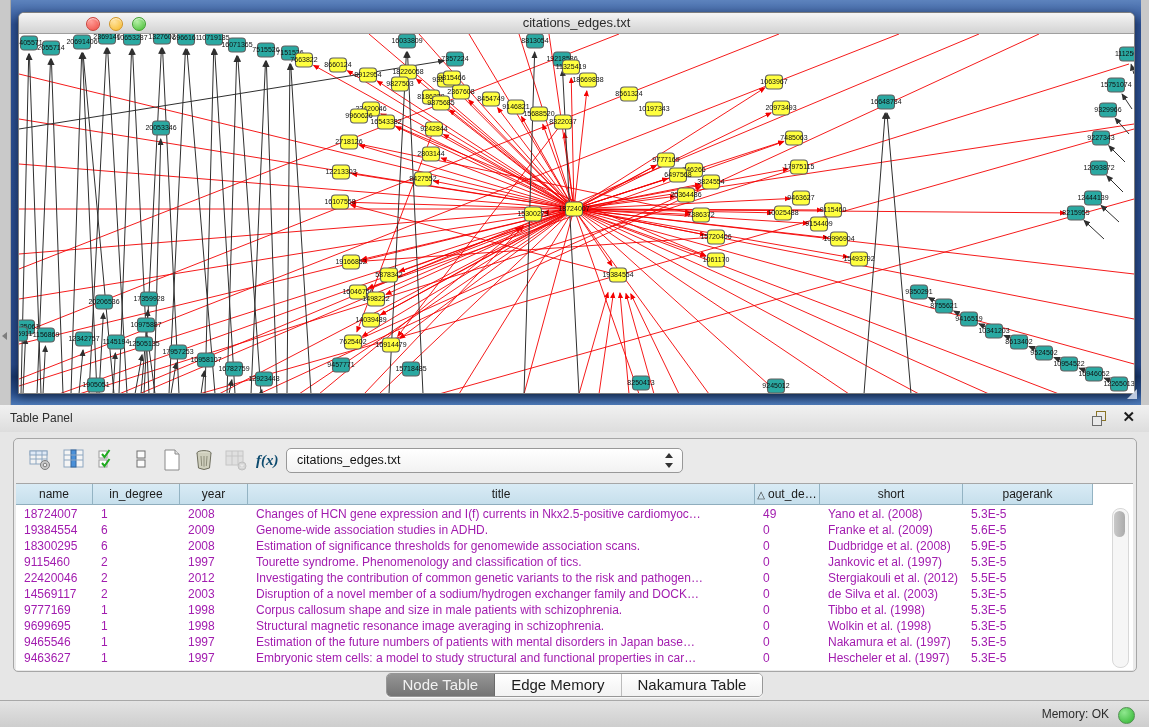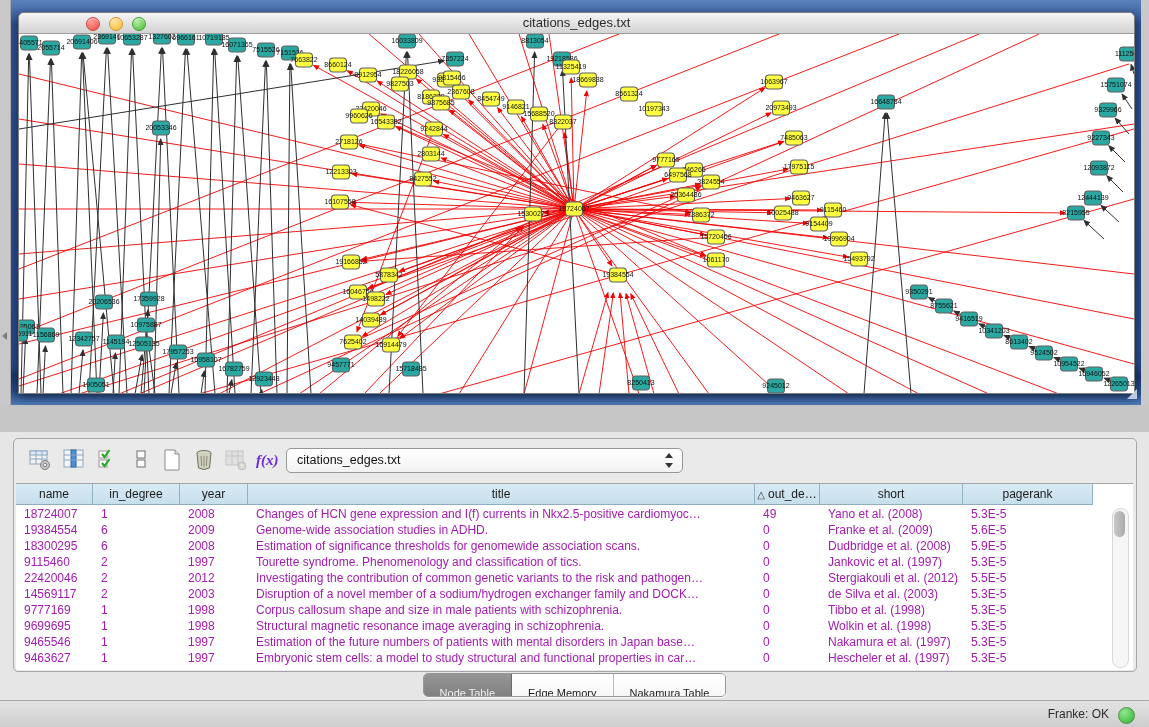--- a/index.html
+++ b/index.html
@@ -38,21 +38,21 @@
   #float-icon .sq-front{position:absolute;left:0;top:5px;width:8px;height:8px;border:1.5px solid #6b6b6b;background:#e9e9e9;}
   #close-icon{position:absolute;right:14px;top:3px;font-size:15px;font-weight:bold;color:#1c1c1c;cursor:pointer;}
 
   
   #panel-body{position:absolute;left:0;top:432px;width:1149px;height:268px;background:#e6e6e6;}
   #card{position:absolute;left:13px;top:6px;width:1122px;height:232px;background:#eaeaea;
     border:1px solid #a6a6a6;border-radius:5px;}
   #toolbar{position:absolute;left:0;top:0;width:100%;height:43px;}
   .tool-btn{position:absolute;top:9px;width:24px;height:24px;cursor:pointer;}
   .tool-btn svg{display:block;}
-  #fx-icon{font-family:"Liberation Serif",serif;font-style:italic;font-weight:bold;font-size:15px;color:#6d28d9;line-height:24px;}
+  #fx-icon{font-family:"Liberation Serif",serif;font-style:italic;font-weight:bold;font-size:15px;color:#0c4a6e;line-height:24px;}
   #combo{position:absolute;left:272px;top:9px;width:395px;height:23px;background:linear-gradient(180deg,#ffffff,#f2f2f2);
     border:1px solid #989898;border-radius:5px;font-size:12.5px;color:#111;}
   #combo-label{position:absolute;left:10px;top:0;line-height:23px;}
   #combo-spin{position:absolute;right:8px;top:3px;width:9px;height:17px;}
   #combo-spin .up{position:absolute;left:0;top:1px;width:0;height:0;border-left:4px solid transparent;border-right:4px solid transparent;border-bottom:5px solid #333;}
   #combo-spin .down{position:absolute;left:0;bottom:1px;width:0;height:0;border-left:4px solid transparent;border-right:4px solid transparent;border-top:5px solid #333;}
 
   
   #table{position:absolute;left:2px;top:44px;width:1117px;height:186px;background:#ffffff;
     border-top:1px solid #a6a6a6;overflow:hidden;}
@@ -66,21 +66,21 @@
   .td{display:inline-block;height:16px;line-height:16px;box-sizing:border-box;padding-left:8px;
     overflow:hidden;vertical-align:top;}
   #vscroll{position:absolute;right:4px;top:24px;width:15px;height:158px;background:#f6f6f6;
     border:1px solid #d8d8d8;border-radius:8px;}
   #vthumb{position:absolute;left:1px;top:2px;width:11px;height:26px;background:linear-gradient(90deg,#c9c9c9,#ababab);border-radius:6px;}
 
   
   #tabs{position:absolute;left:0;top:241px;width:1149px;height:24px;text-align:center;}
   #tab-group{display:inline-block;height:22px;border:1px solid #979797;border-radius:5px;overflow:hidden;
     box-shadow:0 1px 1px rgba(255,255,255,.8);}
-  .tab{display:inline-block;height:26px;line-height:22px;font-size:11px;padding:8px 16px;
+  .tab{display:inline-block;height:26px;line-height:22px;font-size:15px;padding:0 16px;
     background:linear-gradient(180deg,#ffffff,#f0f0f0);color:#1c1c1c;border-right:1px solid #bcbcbc;cursor:pointer;vertical-align:top;}
   .tab.active{background:linear-gradient(180deg,#959595,#6e6e6e);color:#f2f2f2;border-right:1px solid #6a6a6a;}
   .tab:last-child{border-right:none;}
 
   
   #statusbar{position:absolute;left:0;top:700px;width:1149px;height:27px;
     background:linear-gradient(180deg,#e3e3e3,#cdcdcd);border-top:1px solid #a8a8a8;}
   #mem-label{position:absolute;right:40px;top:0;height:27px;line-height:27px;font-size:12px;color:#2d2d2d;}
   #mem-dot{position:absolute;right:14px;top:6px;width:15px;height:15px;border-radius:50%;
     background:radial-gradient(circle at 35% 30%,#8fe88f,#2fb32f);border:1px solid #4f8f4f;}
@@ -700,20 +700,28 @@
         </div>
       </div>
       <div id="frame-grip"></div>
     </div>
     <div id="left-strip">
       <div id="splitter-arrow"></div>
     </div>
     <div id="right-strip"></div>
   </div>
 
+  <div id="tp-bar">
+    <span id="tp-title">Table Panel</span>
+    <div id="float-icon">
+      <div class="sq-back"></div>
+      <div class="sq-front"></div>
+    </div>
+    <div id="close-icon">✕</div>
+  </div>
 
   <div id="panel-body">
     <div id="card">
       <div id="toolbar">
         <div class="tool-btn" style="left:14px">
           <svg width="24" height="24">
               <rect x="2" y="3" width="17" height="13" fill="#f3f3f3" stroke="#8da6c0"></rect>
               <rect x="2" y="3" width="17" height="4" fill="#dfe9f6" stroke="#8da6c0"></rect>
               <line x1="8" y1="3" x2="8" y2="16" stroke="#8da6c0"></line>
               <line x1="14" y1="3" x2="14" y2="16" stroke="#8da6c0"></line>
@@ -800,16 +808,16 @@
         </div>
       </div>
     </div>
 
     <div id="tabs">
       <div id="tab-group"><div class="tab active">Node Table</div><div class="tab">Edge Memory</div><div class="tab">Nakamura Table</div></div>
     </div>
   </div>
 
   <div id="statusbar">
-    <span id="mem-label">Franke: OK</span>
+    <span id="mem-label">Memory: OK</span>
     <span id="mem-dot"></span>
   </div>
 </div>
 
 </body></html>

